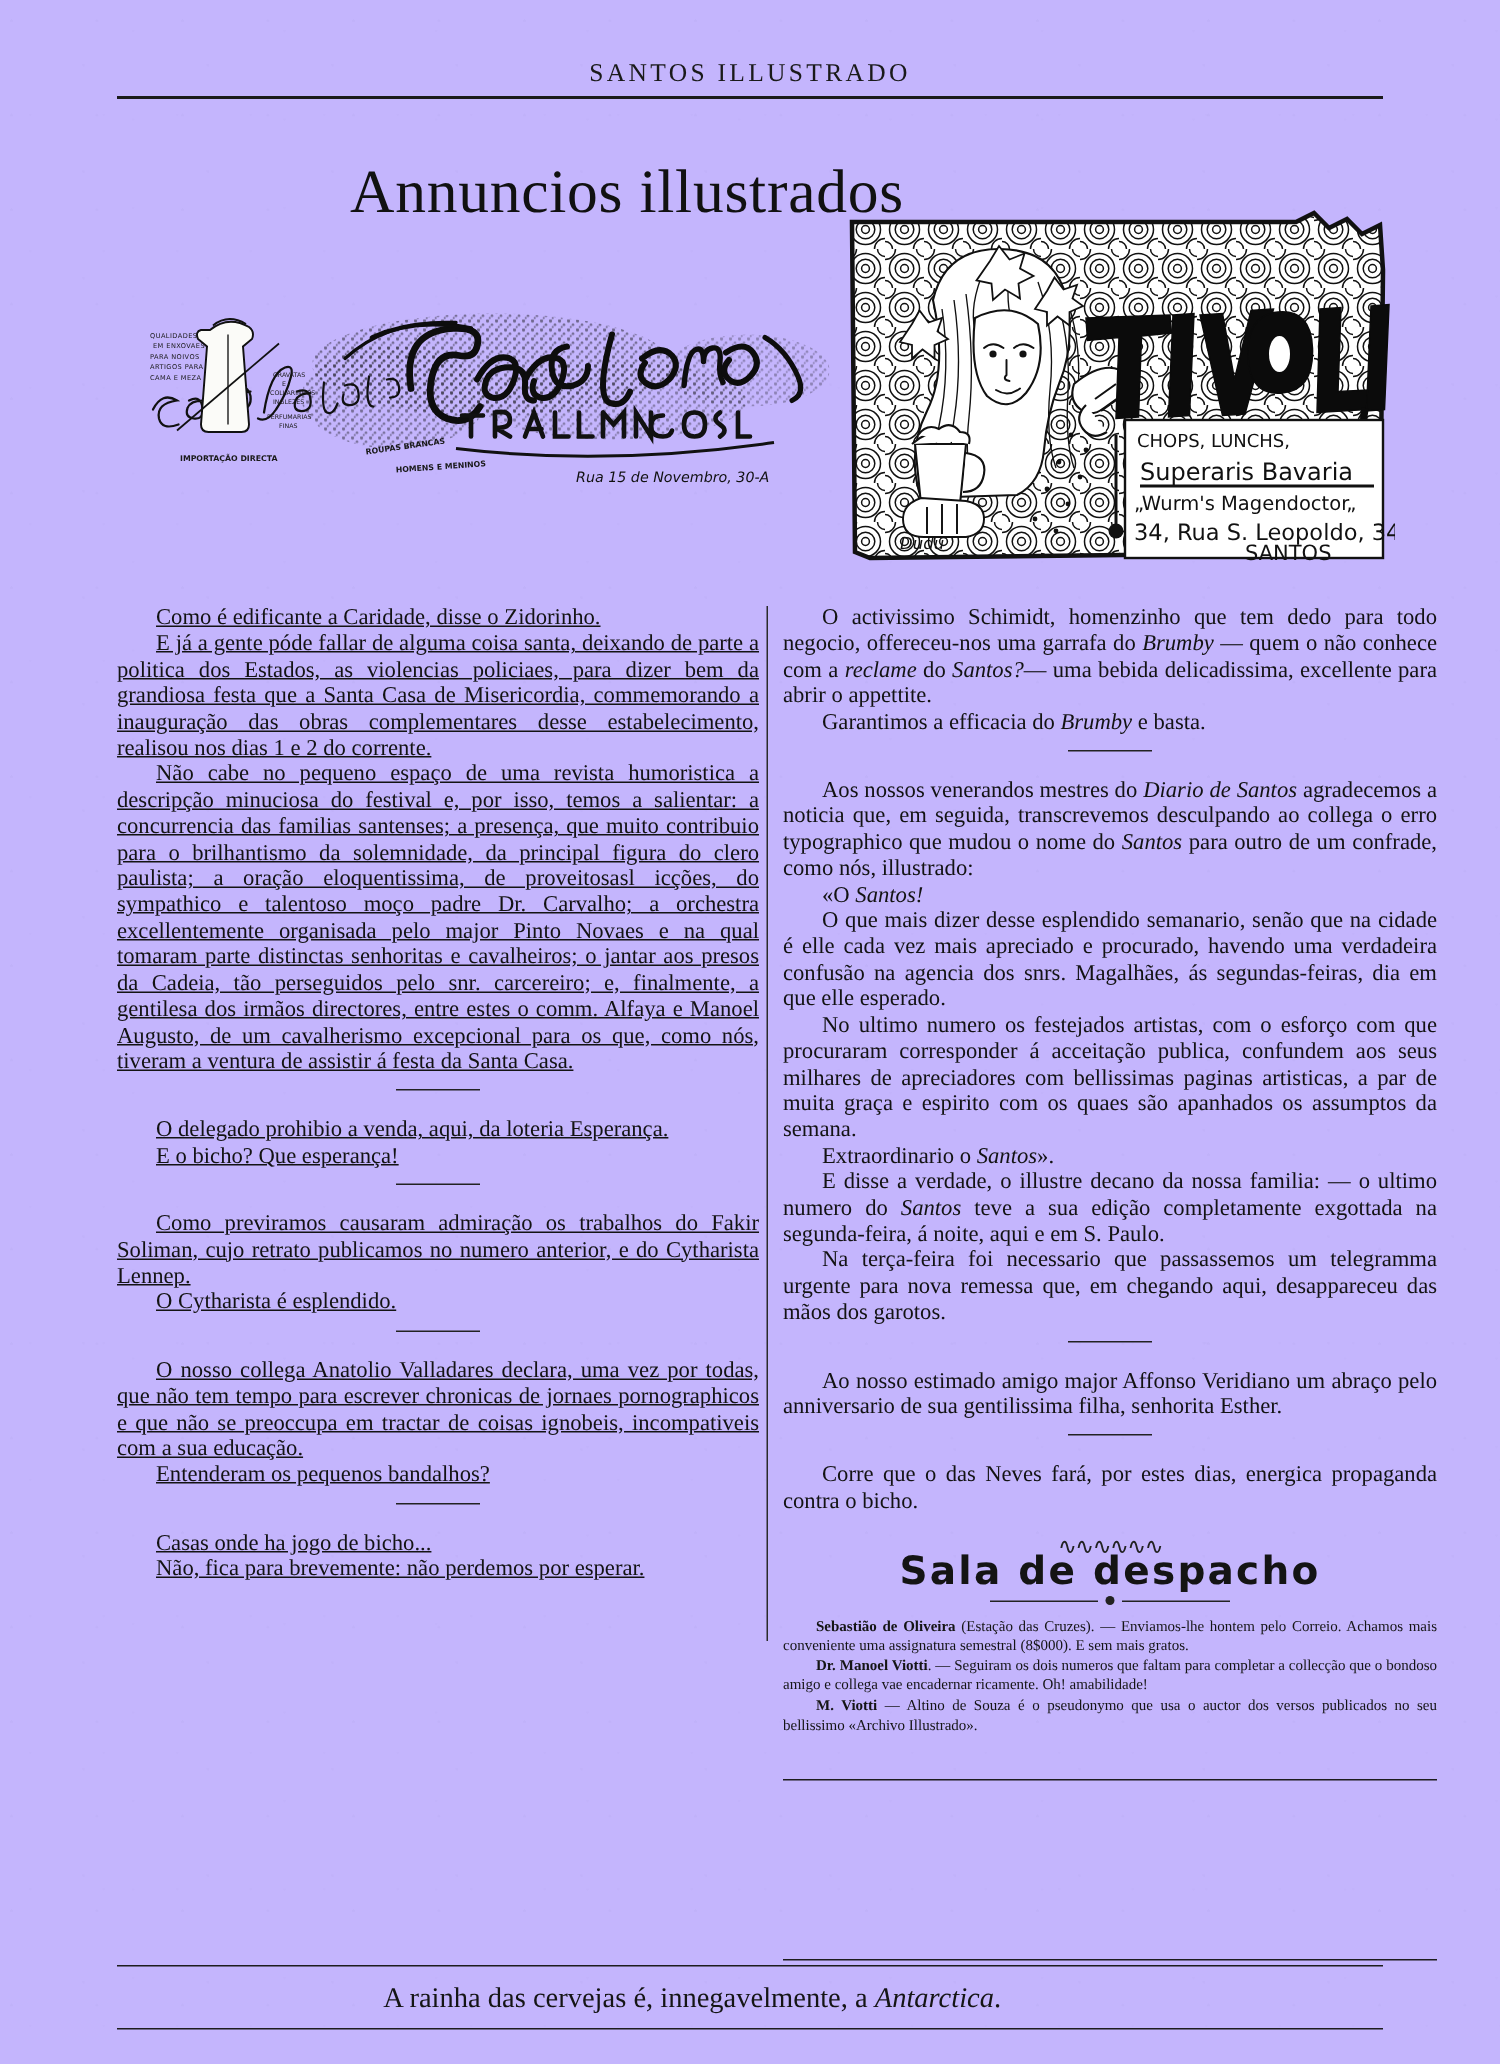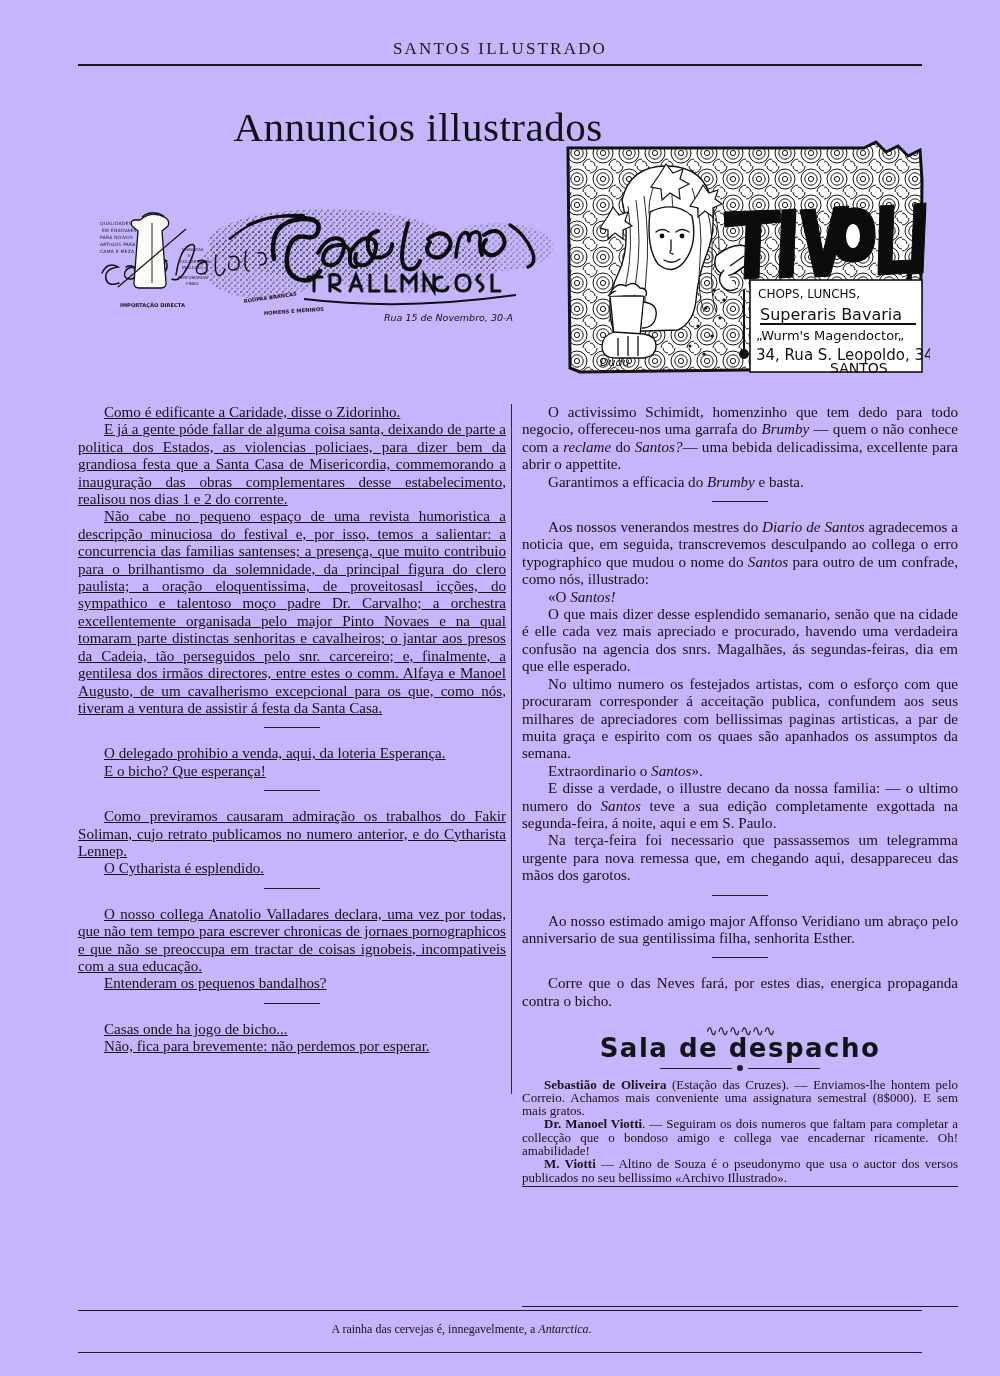--- a/index.html
+++ b/index.html
@@ -114,21 +114,21 @@
   }
   .sala-dotrule .l,.sala-dotrule .r{
     display:inline-block;width:72px;height:0;border-top:1.5px solid #222;
     vertical-align:middle;
   }
   .sala-dotrule .d{
     display:inline-block;width:6px;height:6px;border-radius:50%;
     background:#222;margin:0 5px;vertical-align:middle;
   }
   .sala-body{
-    font-size:13px;line-height:13.3px;text-align:justify;
+    font-size:10px;line-height:13.3px;text-align:justify;
     color:#151515;
   }
   .sala-body p{margin:0;text-indent:22px;}
   .sala-body b{font-weight:700;}
 
   .sala-top-rule{
     position:absolute;left:522px;top:1186px;width:436px;height:0;
     border-top:1.6px solid #1d1d1d;
   }
   .sala-bot-rule{
@@ -136,21 +136,21 @@
     border-top:1.9px solid #1d1d1d;
   }
 
   
   .foot-rule-top{
     position:absolute;left:78px;top:1310px;width:844px;height:0;
     border-top:1.4px solid #1d1d1d;
   }
   .footer{
     position:absolute;left:0;top:1322px;width:923px;text-align:center;
-    font-size:12px;color:#151515;
+    font-size:19px;color:#151515;
   }
   .footer i{font-style:italic;}
   .foot-rule-bot{
     position:absolute;left:78px;top:1352px;width:844px;height:0;
     border-top:1.4px solid #1d1d1d;
   }
 </style>
 </head>
 <body>
 

